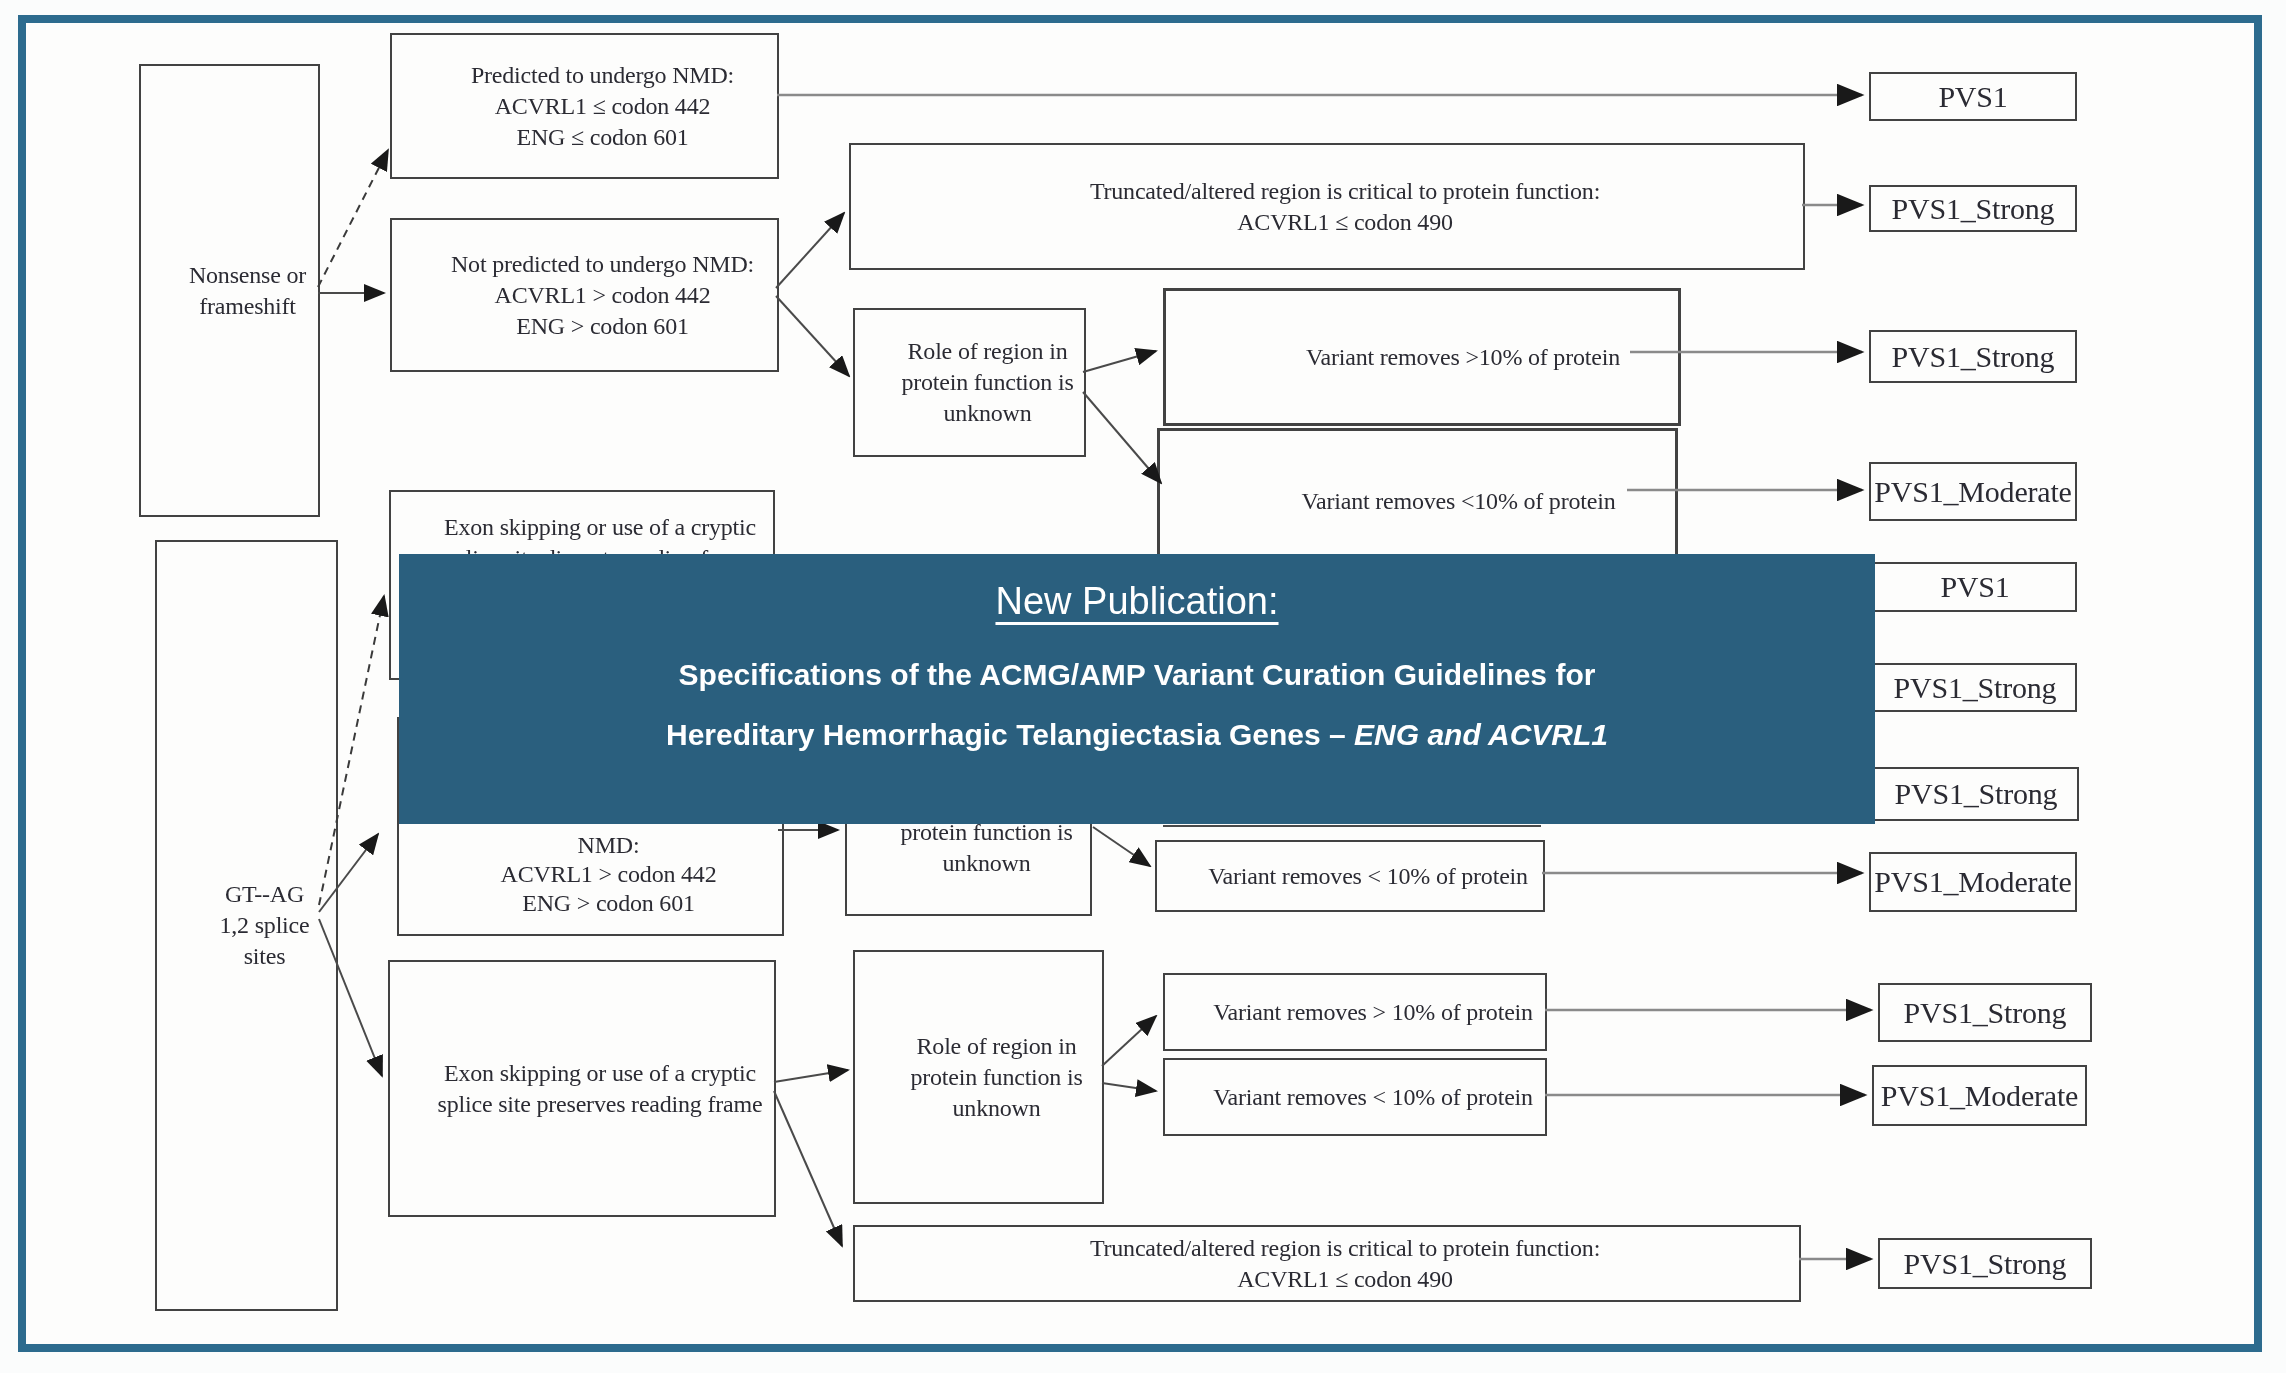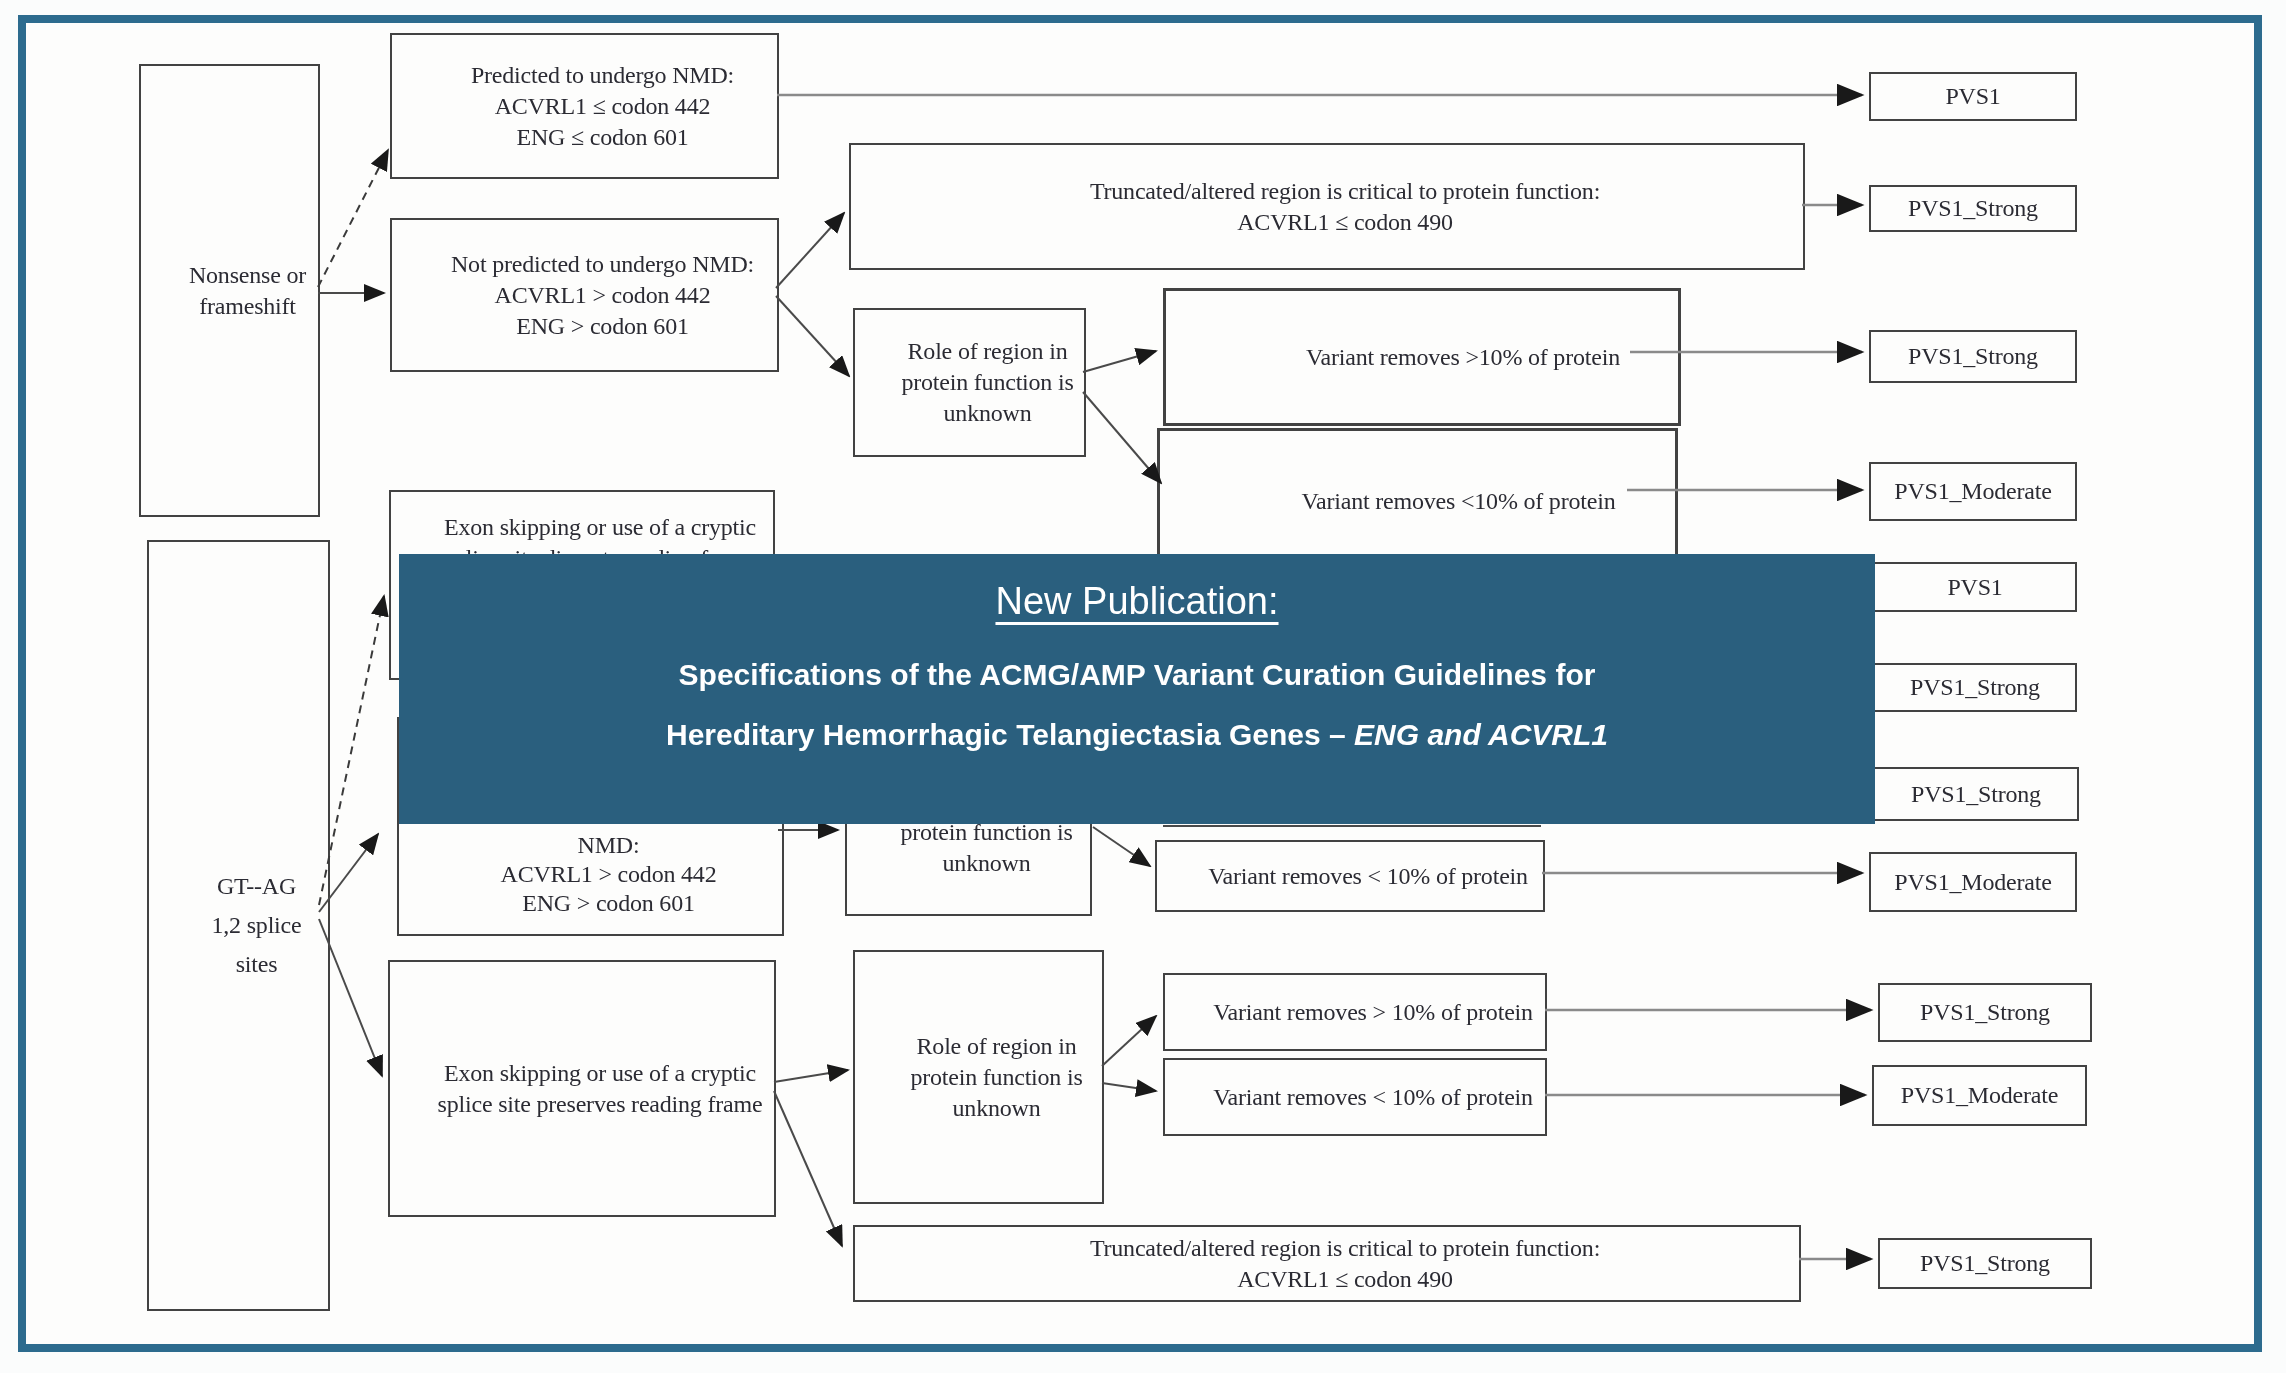--- a/index.html
+++ b/index.html
@@ -7,21 +7,21 @@
          font-family:"Liberation Serif", serif;color:#2b2b33;}
   .frame{position:absolute;left:18px;top:15px;width:2228px;height:1321px;
          border:8px solid #2d6b8e;background:#fdfdfc;}
   .node{position:absolute;border:2px solid #424242;background:#fdfdfc;
         display:flex;flex-direction:column;align-items:center;justify-content:center;
         text-align:center;font-size:24px;line-height:31px;letter-spacing:-0.2px;}
   .node.toppad{justify-content:flex-start;}
   .node.thick{border-width:3px;padding-left:46px;}
   .rbox{position:absolute;border:2px solid #424242;background:#fdfdfc;
         display:flex;align-items:center;justify-content:center;text-align:center;
-        font-size:24px;letter-spacing:-0.2px;}
+        font-size:30px;letter-spacing:-0.2px;}
   .arrows{position:absolute;left:0;top:0;z-index:30;}
   .banner{position:absolute;left:399px;top:554px;width:1476px;height:270px;background:#2a5f7e;
           z-index:50;display:flex;flex-direction:column;align-items:center;justify-content:flex-start;
           padding-top:26px;box-sizing:border-box;
           font-family:"Liberation Sans", sans-serif;color:#ffffff;text-align:center;}
   .banner-title{font-size:38px;font-weight:500;text-decoration:underline;
                 text-underline-offset:8px;text-decoration-thickness:3px;margin-bottom:22px;}
   .banner-line{font-size:30px;font-weight:bold;line-height:60px;white-space:nowrap;}
   .banner .it{font-style:italic;}
   .nl{width:100%;margin-left:36px;}
@@ -34,21 +34,21 @@
 <body>
 
 <div class="stage">
 
   <div class="frame"></div>
 
   <div class="node" style="left:139px;top:64px;width:177px;height:449px;">
     <div class="nl">Nonsense or</div>
     <div class="nl">frameshift</div>
   </div>
-  <div class="node" style="left:147px;top:540px;width:179px;height:767px;gap:8px;">
+  <div class="node" style="left:155px;top:540px;width:179px;height:767px;">
     <div class="nl">GT--AG</div>
     <div class="nl">1,2 splice</div>
     <div class="nl">sites</div>
   </div>
 
   <div class="node" style="left:390px;top:33px;width:385px;height:142px;">
     <div class="nl">Predicted to undergo NMD:</div>
     <div class="nl">ACVRL1 ≤ codon 442</div>
     <div class="nl">ENG ≤ codon 601</div>
   </div>

